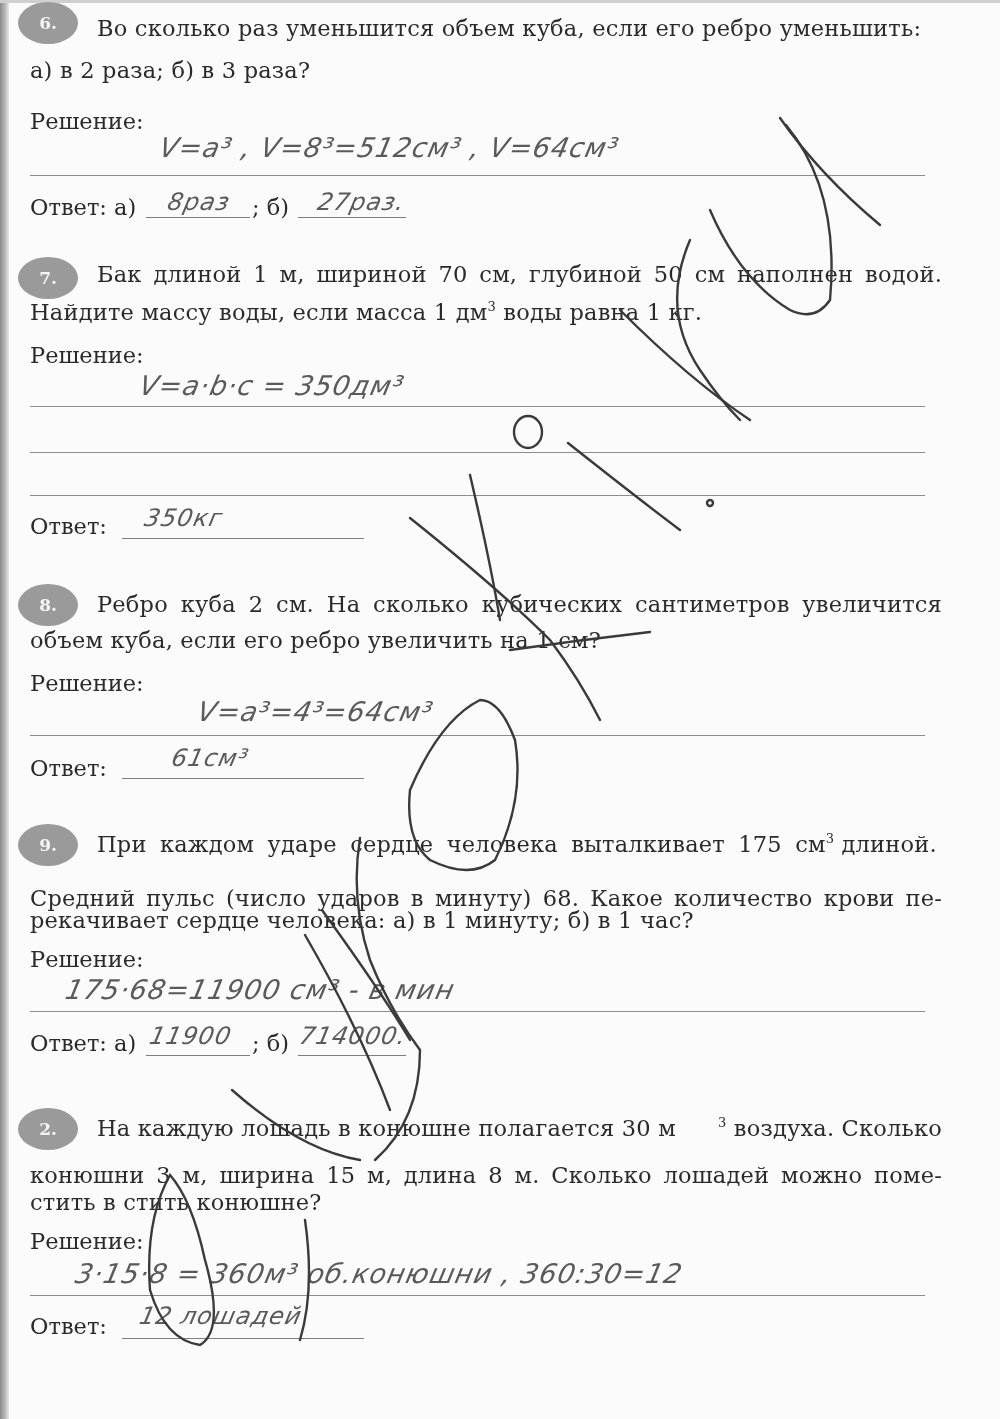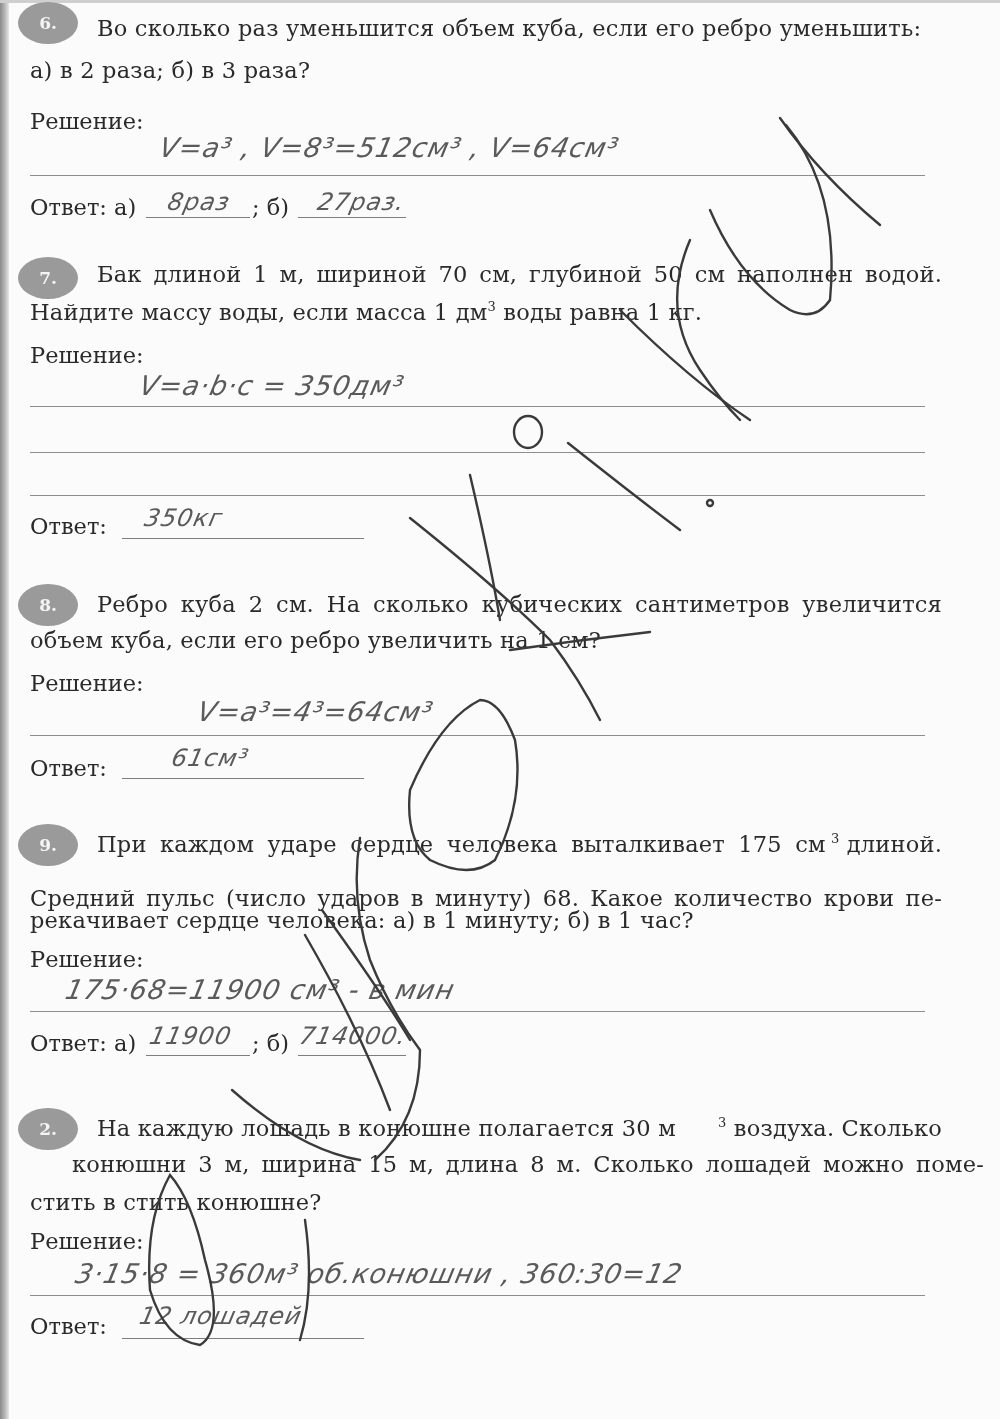--- a/index.html
+++ b/index.html
@@ -80,21 +80,21 @@
   <div class="label" style="top:86px;">Решение:</div>
   <div class="hand" style="left:198px; top:114px;">V=a³=4³=64см³</div>
   <div class="rule" style="top:153px;"></div>
   <div class="label" style="top:171px;">Ответ:</div>
   <div class="hand small" style="left:172px; top:162px;">61см³</div>
   <div class="ans-blank" style="left:122px; top:196px; width:242px;"></div>
 </div>
 
 <div class="problem" style="top:822px;">
   <div class="num-badge" style="top:2px;">9.</div>
-  <div class="text-line first" style="top:4px; display:flex; justify-content:space-between;">
+  <div class="text-line first" style="top:4px; display:flex; ">
     <span style="word-spacing:6px;">При каждом ударе сердце человека выталкивает 175 см</span>
       <span><sup>3</sup><span> длиной.</span></span>
   </div>
   <div class="text-line justify" style="top:42px;margin-top:16px;">Средний пульс (число ударов в минуту) 68. Какое количество крови пе-</div>
   <div class="text-line" style="top:80px;">рекачивает сердце человека: а) в 1 минуту; б) в 1 час?</div>
   <div class="label" style="top:122px;">Решение:</div>
   <div class="hand" style="left:66px; top:152px;">175·68=11900 см³ - в мин</div>
   <div class="rule" style="top:189px;"></div>
   <div class="label" style="top:206px;">Ответ: а)</div>
   <div class="hand small" style="left:150px; top:200px;">11900</div>
@@ -103,21 +103,21 @@
   <div class="hand small" style="left:300px; top:200px;">714000.</div>
   <div class="ans-blank" style="left:298px; top:233px; width:108px;"></div>
 </div>
 
 <div class="problem" style="top:1106px;">
   <div class="num-badge" style="top:2px;">2.</div>
   <div class="text-line first" style="top:4px; display:flex; justify-content:space-between;">
     <span>На каждую лошадь в конюшне полагается 30 м</span>
       <span><sup>3</sup><span> воздуха. Сколько</span></span>
   </div>
-  <div class="text-line justify" style="top:40px;margin-left:42px;">конюшни 3 м, ширина 15 м, длина 8 м. Сколько лошадей можно поме-</div>
+  <div class="text-line justify" style="top:51px;">конюшни 3 м, ширина 15 м, длина 8 м. Сколько лошадей можно поме-</div>
   <div class="text-line" style="top:78px;">стить в стить конюшне?</div>
   <div class="label" style="top:120px;">Решение:</div>
   <div class="hand" style="left:76px; top:152px;">3·15·8 = 360м³ об.конюшни , 360:30=12</div>
   <div class="rule" style="top:189px;"></div>
   <div class="label" style="top:205px;">Ответ:</div>
   <div class="hand small" style="left:140px; top:196px;">12 лошадей</div>
   <div class="ans-blank" style="left:122px; top:232px; width:242px;"></div>
 </div>
 
 <svg class="scrawl" viewBox="0 0 1000 1419" xmlns="http://www.w3.org/2000/svg" fill="none" stroke="#3a3a3a" stroke-width="2.4" stroke-linecap="round">

